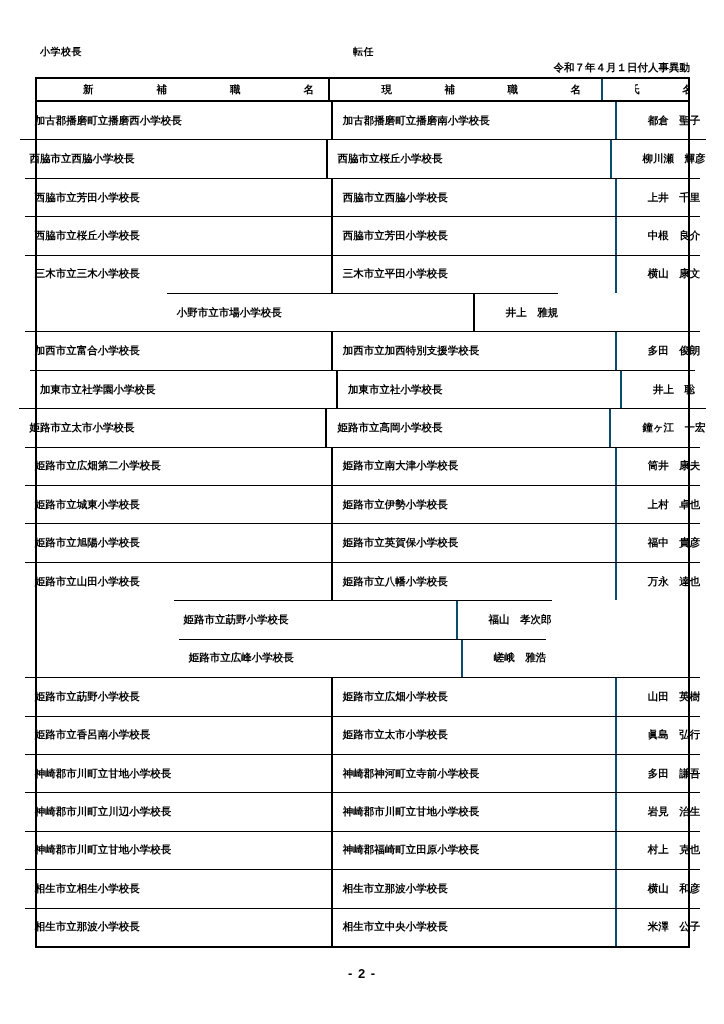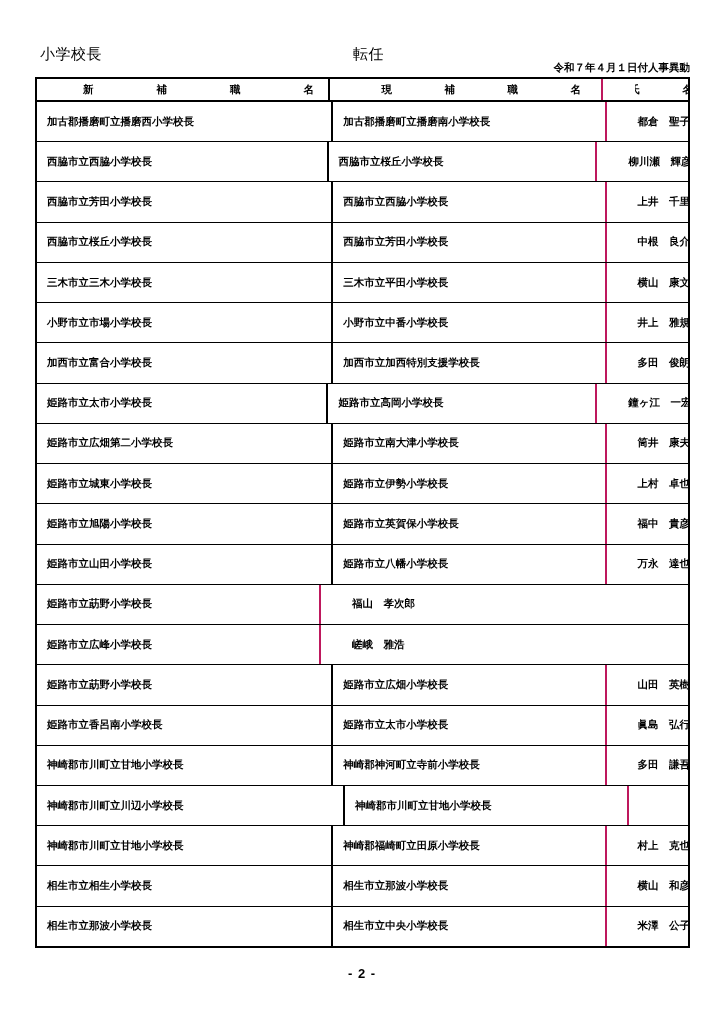--- a/index.html
+++ b/index.html
@@ -16,22 +16,22 @@
     overflow: hidden;
   }
   .page {
     position: absolute;
     inset: 0;
     background: #ffffff;
   }
   .top-label {
     position: absolute;
     top: 45px;
-    font-size: 15px;
-    font-weight: normal;
+    font-size: 10px;
+    font-weight: bold;
     letter-spacing: 0.5px;
     white-space: pre;
   }
   .section-label { left: 40px; }
   .transfer-label { left: 353px; }
   .date-note {
     position: absolute;
     top: 61px;
     right: 34px;
     font-size: 10.5px;
@@ -63,38 +63,39 @@
     justify-content: center;
     padding: 0;
     white-space: pre;
     box-sizing: border-box;
     margin-left: 32px;
   }
   .tbody {
     display: flex;
     flex-direction: column;
     flex: 1 1 auto;
+    align-items: center;
   }
   .trow {
     display: flex;
     flex: 1 1 0;
     box-sizing: border-box;
   }
   .trow + .trow { border-top: 1px solid #000; }
   .cell {
     box-sizing: border-box;
     display: flex;
     align-items: center;
     font-size: 10.5px;
     font-weight: bold;
     white-space: pre;
     overflow: hidden;
   }
   .c-new  { width: 308px; border-right: 2px solid #000; padding-left: 10px; }
-  .c-cur  { width: 284px; border-right: 2px solid #be185d; padding-left: 10px; }
+  .c-cur  { width: 284px; border-right: 2px solid #0c4a6e; padding-left: 10px; }
   .c-name { flex: 1 1 auto; padding-left: 31px; }
   .page-number {
     position: absolute;
     left: 0;
     right: 0;
     top: 966px;
     text-align: center;
     font-size: 13px;
     font-weight: bold;
     letter-spacing: 1px;
@@ -144,30 +145,34 @@
   </div>
 
   <div class="trow">
     <div class="cell c-new">三木市立三木小学校長</div>
     <div class="cell c-cur">三木市立平田小学校長</div>
     <div class="cell c-name">横山　康文</div>
   </div>
 
   <div class="trow">
     <div class="cell c-new">小野市立市場小学校長</div>
-    <div class="cell c-cur">小野市立中番小学校長</div>
     <div class="cell c-name">井上　雅規</div>
   </div>
 
   <div class="trow">
     <div class="cell c-new">加西市立富合小学校長</div>
     <div class="cell c-cur">加西市立加西特別支援学校長</div>
     <div class="cell c-name">多田　俊朗</div>
   </div>
 
+  <div class="trow">
+    <div class="cell c-new">加東市立社学園小学校長</div>
+    <div class="cell c-cur">加東市立社小学校長</div>
+    <div class="cell c-name">井上　聡</div>
+  </div>
 
   <div class="trow">
     <div class="cell c-new">姫路市立太市小学校長</div>
     <div class="cell c-cur">姫路市立高岡小学校長</div>
     <div class="cell c-name">鐘ヶ江　一宏</div>
   </div>
 
   <div class="trow">
     <div class="cell c-new">姫路市立広畑第二小学校長</div>
     <div class="cell c-cur">姫路市立南大津小学校長</div>
@@ -216,20 +221,21 @@
 
   <div class="trow">
     <div class="cell c-new">神崎郡市川町立甘地小学校長</div>
     <div class="cell c-cur">神崎郡神河町立寺前小学校長</div>
     <div class="cell c-name">多田　謙吾</div>
   </div>
 
   <div class="trow">
     <div class="cell c-new">神崎郡市川町立川辺小学校長</div>
     <div class="cell c-cur">神崎郡市川町立甘地小学校長</div>
+    <div class="cell c-name">岩見　治生</div>
   </div>
 
   <div class="trow">
     <div class="cell c-new">神崎郡市川町立甘地小学校長</div>
     <div class="cell c-cur">神崎郡福崎町立田原小学校長</div>
     <div class="cell c-name">村上　克也</div>
   </div>
 
   <div class="trow">
     <div class="cell c-new">相生市立相生小学校長</div>

